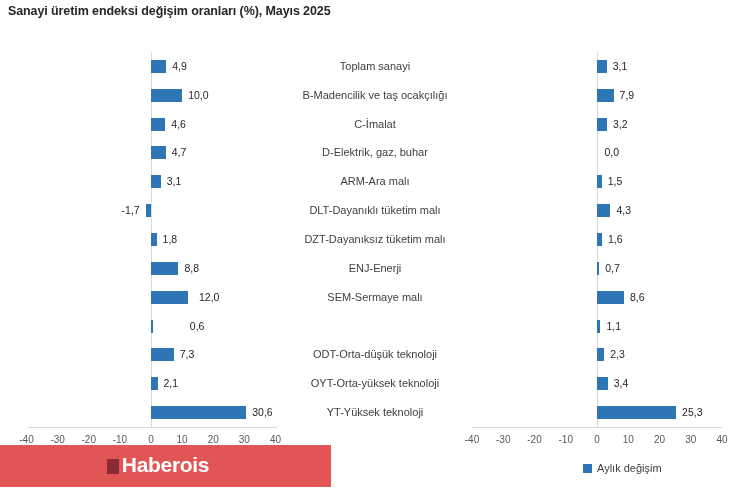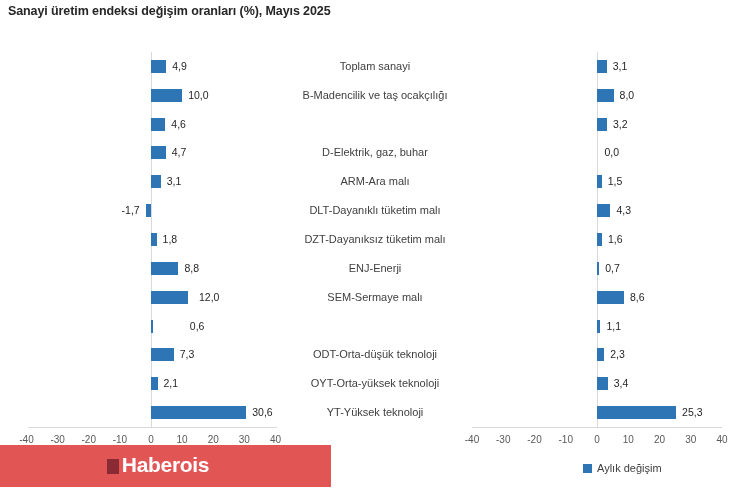--- a/index.html
+++ b/index.html
@@ -125,38 +125,39 @@
       <div class="tick" style="left: 182.125px;">10</div>
       <div class="tick" style="left: 213.25px;">20</div>
       <div class="tick" style="left: 244.375px;">30</div>
       <div class="tick" style="left: 275.5px;">40</div>
     </div>
 </div>
 
 <div id="cat-col">
     <div class="cat" style="top: 7.92308px;">Toplam sanayi</div>
     <div class="cat" style="top: 36.7692px;">B-Madencilik ve taş ocakçılığı</div>
+    <div class="cat" style="top: 65.6154px;">C-İmalat</div>
     <div class="cat" style="top: 94.4615px;">D-Elektrik, gaz, buhar</div>
     <div class="cat" style="top: 123.308px;">ARM-Ara malı</div>
     <div class="cat" style="top: 152.154px;">DLT-Dayanıklı tüketim malı</div>
     <div class="cat" style="top: 181px;">DZT-Dayanıksız tüketim malı</div>
     <div class="cat" style="top: 209.846px;">ENJ-Enerji</div>
     <div class="cat" style="top: 238.692px;">SEM-Sermaye malı</div>
     <div class="cat" style="top: 296.385px;">ODT-Orta-düşük teknoloji</div>
     <div class="cat" style="top: 325.231px;">OYT-Orta-yüksek teknoloji</div>
     <div class="cat" style="top: 354.077px;">YT-Yüksek teknoloji</div>
   </div>
 
 <div class="panel" id="panel-right">
   <div class="baseline"></div>
   <div class="plot" id="plot-right">
       <div class="bar" style="top: 7.92308px; width: 9.6875px; left: 147px;"></div>
       <div class="vlabel" style="top: 7.92308px; left: 162.688px;">3,1</div>
       <div class="bar" style="top: 36.7692px; width: 16.5625px; left: 147px;"></div>
-      <div class="vlabel" style="top: 36.7692px; left: 169.562px;">8,0</div>
+      <div class="vlabel" style="top: 36.7692px; left: 169.562px;">7,9</div>
       <div class="bar" style="top: 65.6154px; width: 10px; left: 147px;"></div>
       <div class="vlabel" style="top: 65.6154px; left: 163px;">3,2</div>
       <div class="vlabel" style="top: 94.4615px; left: 154.5px;">0,0</div>
       <div class="bar" style="top: 123.308px; width: 4.6875px; left: 147px;"></div>
       <div class="vlabel" style="top: 123.308px; left: 157.688px;">1,5</div>
       <div class="bar" style="top: 152.154px; width: 13.4375px; left: 147px;"></div>
       <div class="vlabel" style="top: 152.154px; left: 166.438px;">4,3</div>
       <div class="bar" style="top: 181px; width: 5px; left: 147px;"></div>
       <div class="vlabel" style="top: 181px; left: 158px;">1,6</div>
       <div class="bar" style="top: 209.846px; width: 2.1875px; left: 147px;"></div>

